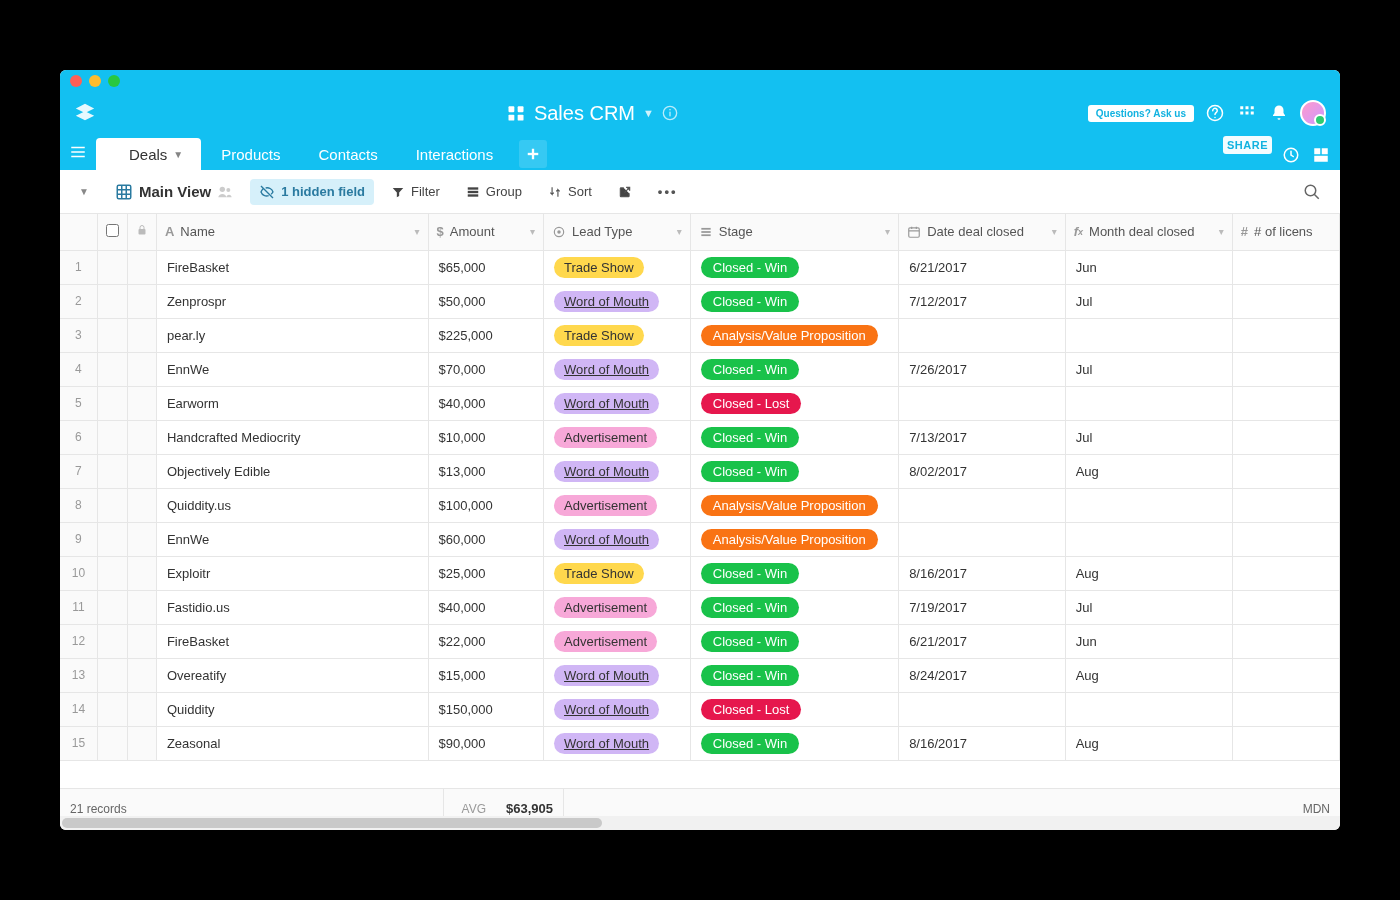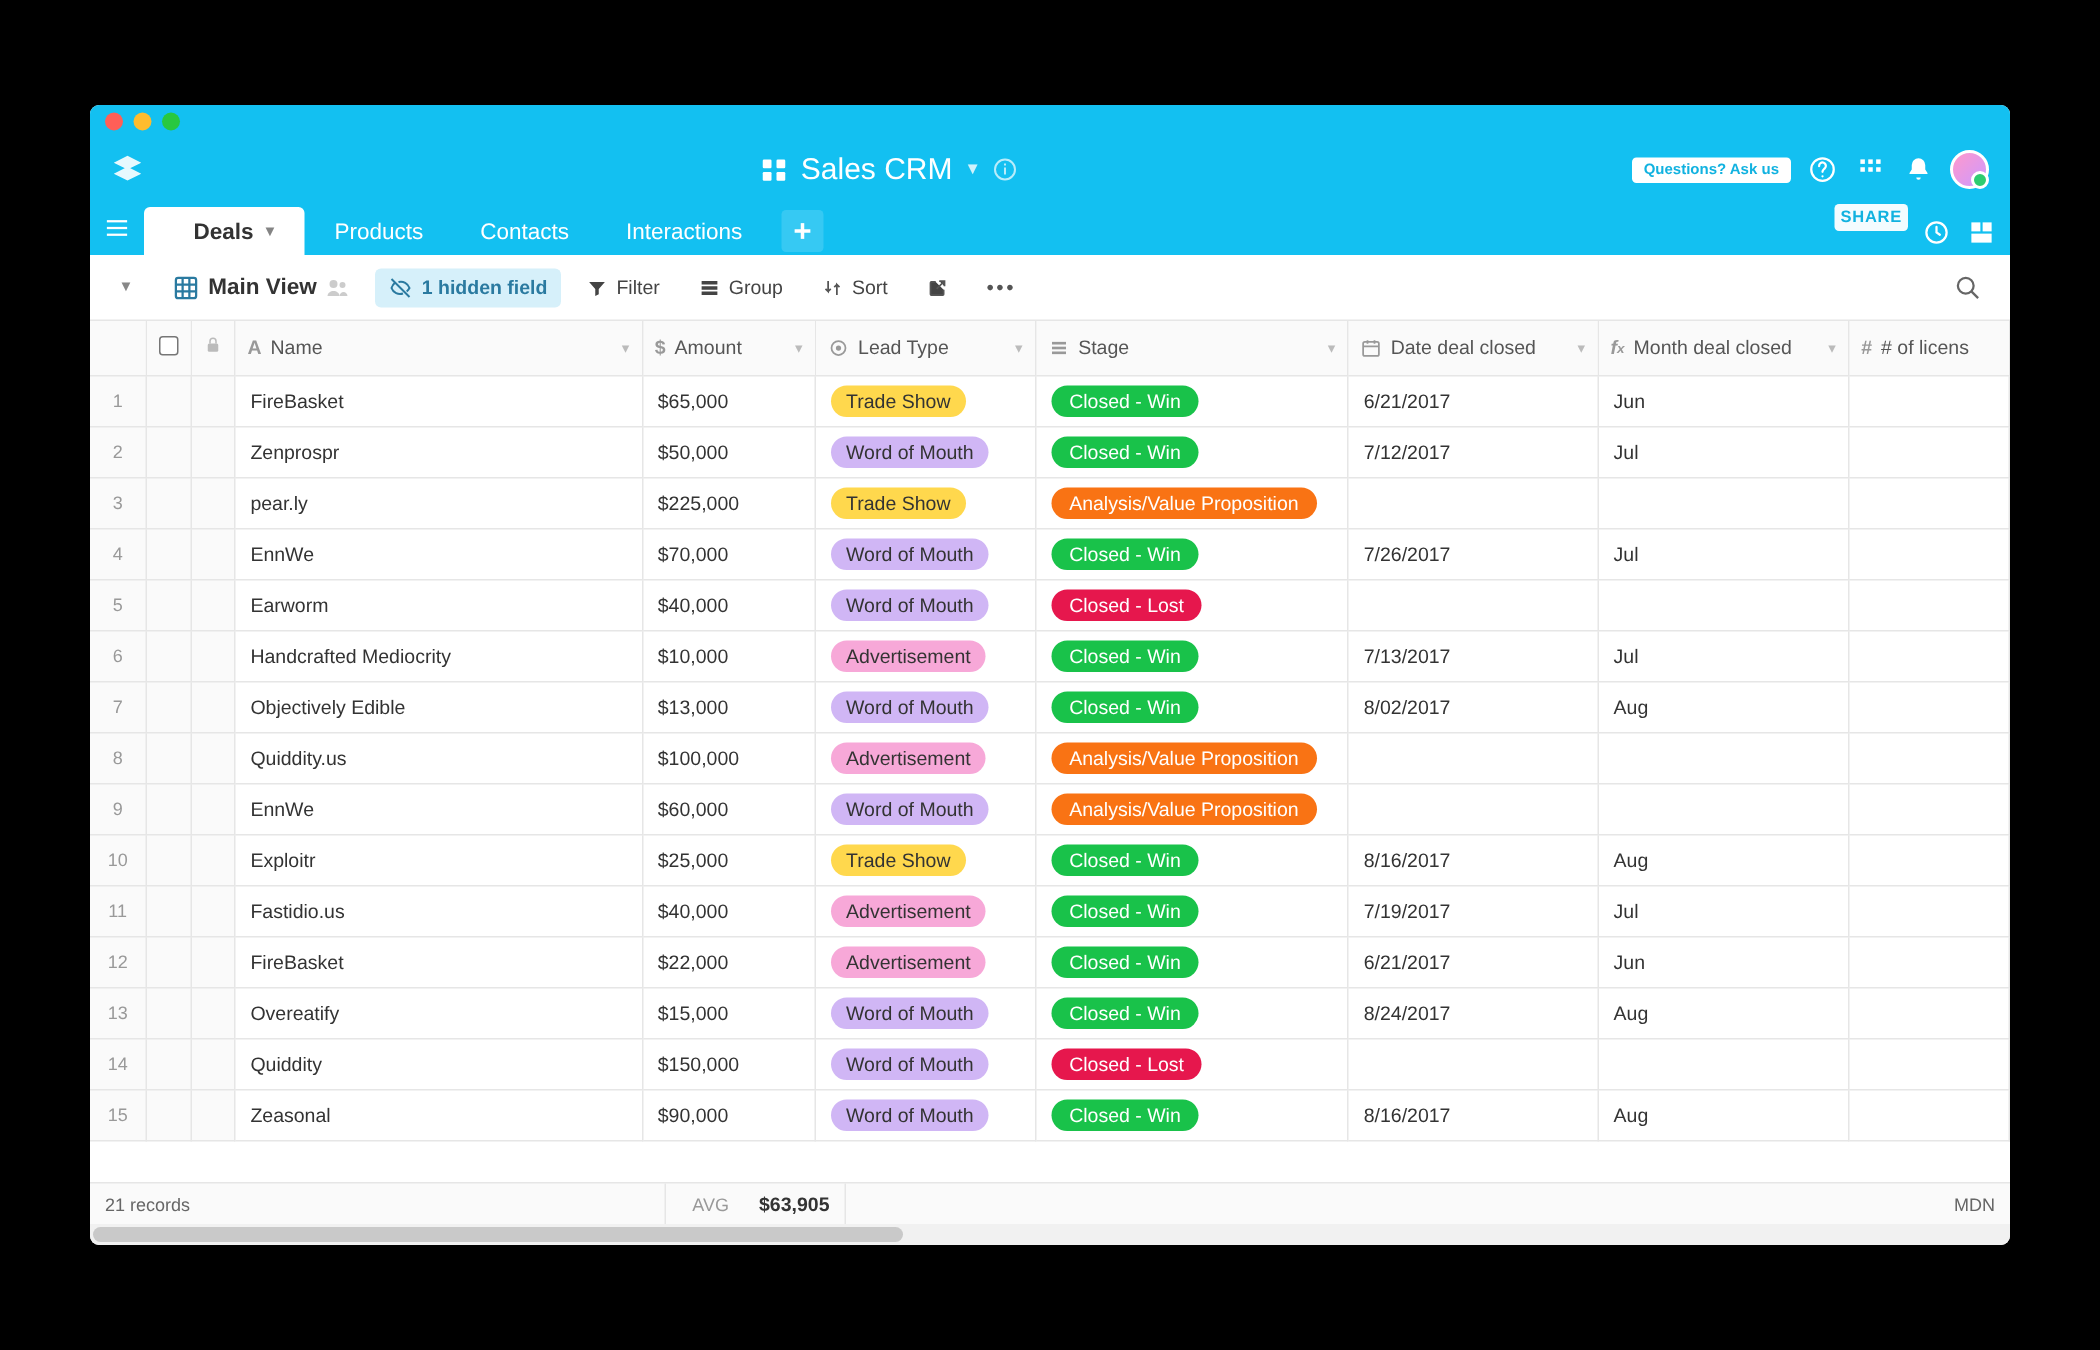--- a/index.html
+++ b/index.html
@@ -28,21 +28,21 @@
   .icon{display:inline-flex;align-items:center;justify-content:center;}
   .icon svg{display:block;}
   .askbtn{background:#fff;color:var(--blue-dark);font-weight:600;font-size:10px;padding:3px 8px;border-radius:3px;border:none;cursor:pointer;}
   .top-icon{width:22px;height:22px;border-radius:4px;display:flex;align-items:center;justify-content:center;cursor:pointer;}
   .avatar{width:26px;height:26px;border-radius:50%;background:linear-gradient(135deg,#f9c,#c9f);border:2px solid #fff;position:relative;}
   .avatar::after{content:"";position:absolute;right:-2px;bottom:-2px;width:8px;height:8px;background:#2ecc71;border:2px solid #fff;border-radius:50%;}
   
   .tabsrow{height:36px;background:var(--blue);display:flex;align-items:flex-end;padding:0 0 0 0;}
   .tabsrow .ham{width:36px;height:36px;display:flex;align-items:center;justify-content:center;color:#fff;cursor:pointer;}
   .tab{height:32px;padding:0 18px;display:flex;align-items:center;gap:6px;font-size:15px;color:#fff;cursor:pointer;border-radius:4px 4px 0 0;margin-right:2px;}
-  .tab.active{background:#fff;color:#333;font-weight:700;padding-left:33px;}
+  .tab.active{background:#fff;color:#333;font-weight:400;padding-left:33px;}
   .tab .caret{font-size:10px;opacity:.6;}
   .addtab{width:28px;height:28px;display:flex;align-items:center;justify-content:center;color:#fff;cursor:pointer;font-size:14px;background:rgba(255,255,255,.15);border-radius:3px;margin-left:6px;margin-bottom:2px;}
   .tabsrow .spacer{flex:1;}
   .share{background:rgba(255,255,255,.95);color:var(--blue-dark);font-weight:700;font-size:11px;letter-spacing:.5px;padding:3px 4px;border-radius:3px;margin-right:8px;cursor:pointer;margin-bottom:16px;}
   .toprt-icon{width:22px;height:22px;display:flex;align-items:center;justify-content:center;color:#fff;margin-right:8px;cursor:pointer;margin-bottom:4px;}
   
   .toolbar{height:44px;border-bottom:1px solid var(--border);display:flex;align-items:center;padding:0 10px;gap:8px;font-size:13px;color:#444;}
   .tb-btn{display:flex;align-items:center;gap:6px;padding:5px 9px;border-radius:4px;cursor:pointer;}
   .tb-btn.strong{font-weight:700;color:#333;font-size:15px;}
   .pill-blue{background:var(--light-blue);color:#2a7aa0;font-weight:600;}
@@ -54,29 +54,29 @@
   thead th{position:sticky;top:0;background:#fafafa;border-bottom:1px solid var(--border);border-right:1px solid var(--border);height:var(--header-h);text-align:left;font-weight:500;color:#555;padding:0 8px;white-space:nowrap;}
   thead th .hd{display:flex;align-items:center;gap:6px;}
   thead th .hd .caret{margin-left:auto;color:#bbb;font-size:10px;}
   tbody td{border-bottom:1px solid var(--border);border-right:1px solid var(--border);height:var(--row-h);padding:0 10px;white-space:nowrap;}
   .rownum{width:38px;text-align:center;color:#999;font-size:12px;background:#fafafa;}
   .chkcol{width:30px;text-align:center;background:#fafafa;}
   .lockcol{width:26px;background:#fafafa;}
   td.amount{padding-right:22px;}
   .chip{display:inline-block;padding:3px 10px;border-radius:999px;font-size:13px;color:#333;}
   .chip.trade{background:#ffd84d;}
-  .chip.word{background:#d0b6f5;}
+  .chip.word{background:#d0b6f5;text-decoration:underline;}
   .chip.ad{background:#f7a8d8;}
   .stage{display:inline-block;padding:3px 12px;border-radius:999px;color:#fff;font-size:13px;font-weight:500;}
   .stage.win{background:#19c24a;}
   .stage.lost{background:#e6174d;}
   .stage.avp{background:#f97314;}
   
   .footer{height:28px;border-top:1px solid var(--border);display:flex;align-items:center;font-size:12px;color:#666;background:#fafafa;}
-  .footer .cell{border-right:1px solid var(--border);padding:0 10px;display:flex;align-items:center;height:100%;}
+  .footer .cell{border-right:1px solid var(--border);padding:0 10px;display:flex;align-items:flex-end;height:100%;}
   .footer .avg{font-size:12px;gap:16px;}
   .footer .avg b{color:#333;font-size:13px;}
   .footer .spacer{flex:1;}
   .hscroll{height:14px;background:#f1f1f1;position:relative;}
   .hscroll .thumb{position:absolute;left:2px;top:2px;height:10px;width:540px;background:#c9c9c9;border-radius:6px;}
   
   .mini-svg{width:14px;height:14px;fill:currentColor;}
   input[type=checkbox]{margin:0;}
 </style>
 </head>

